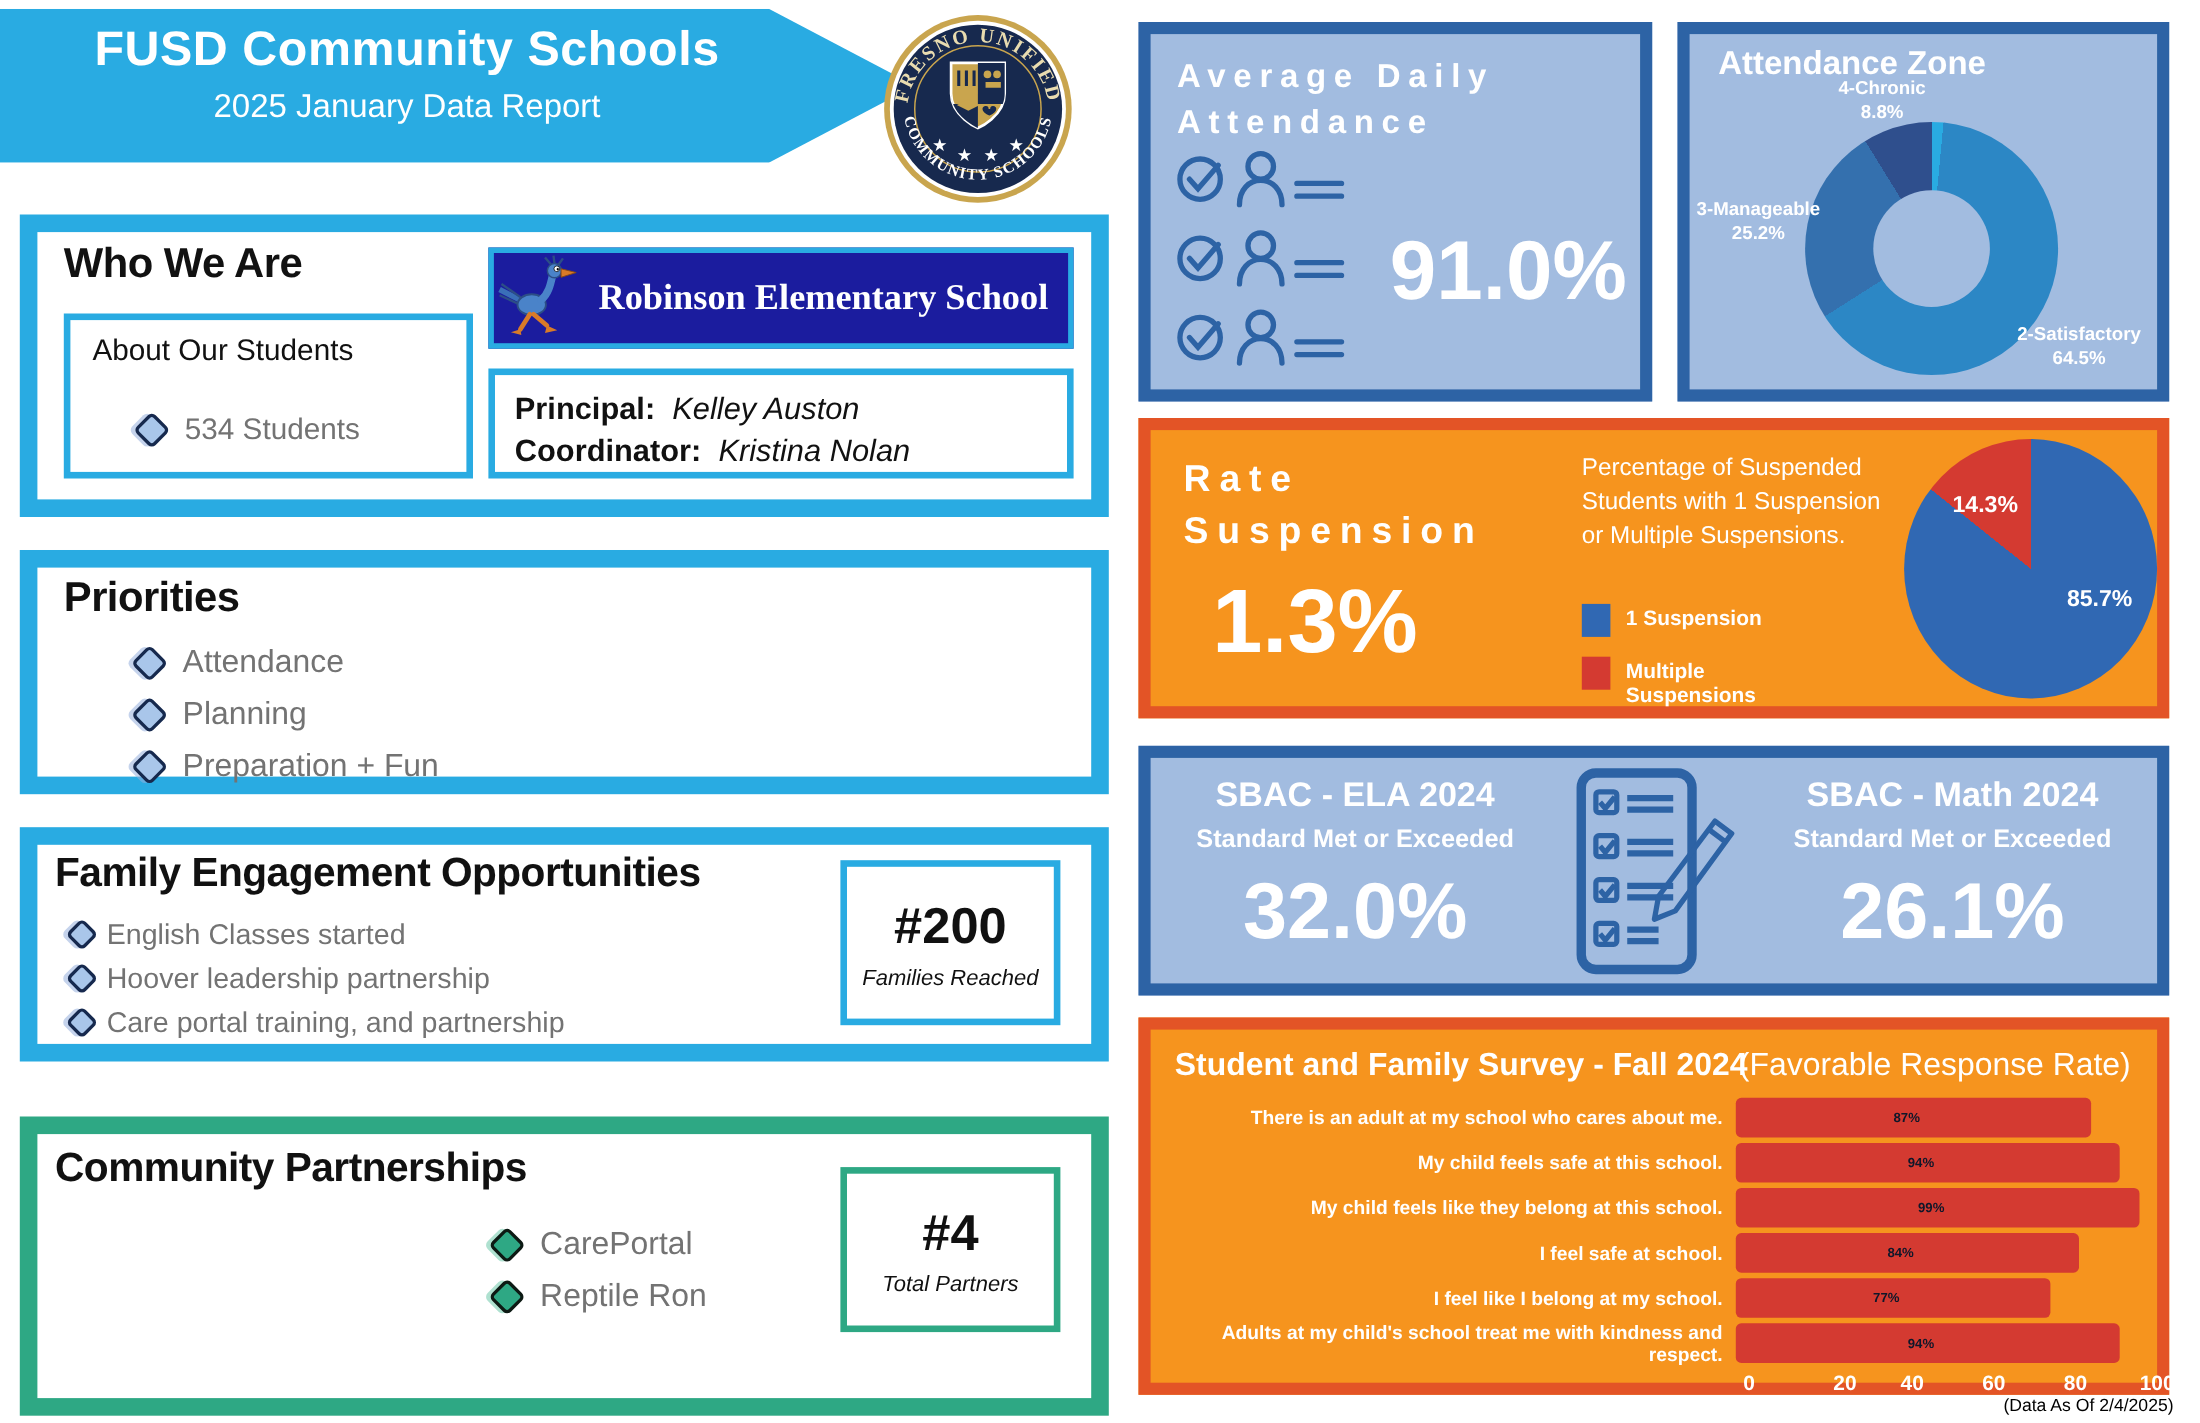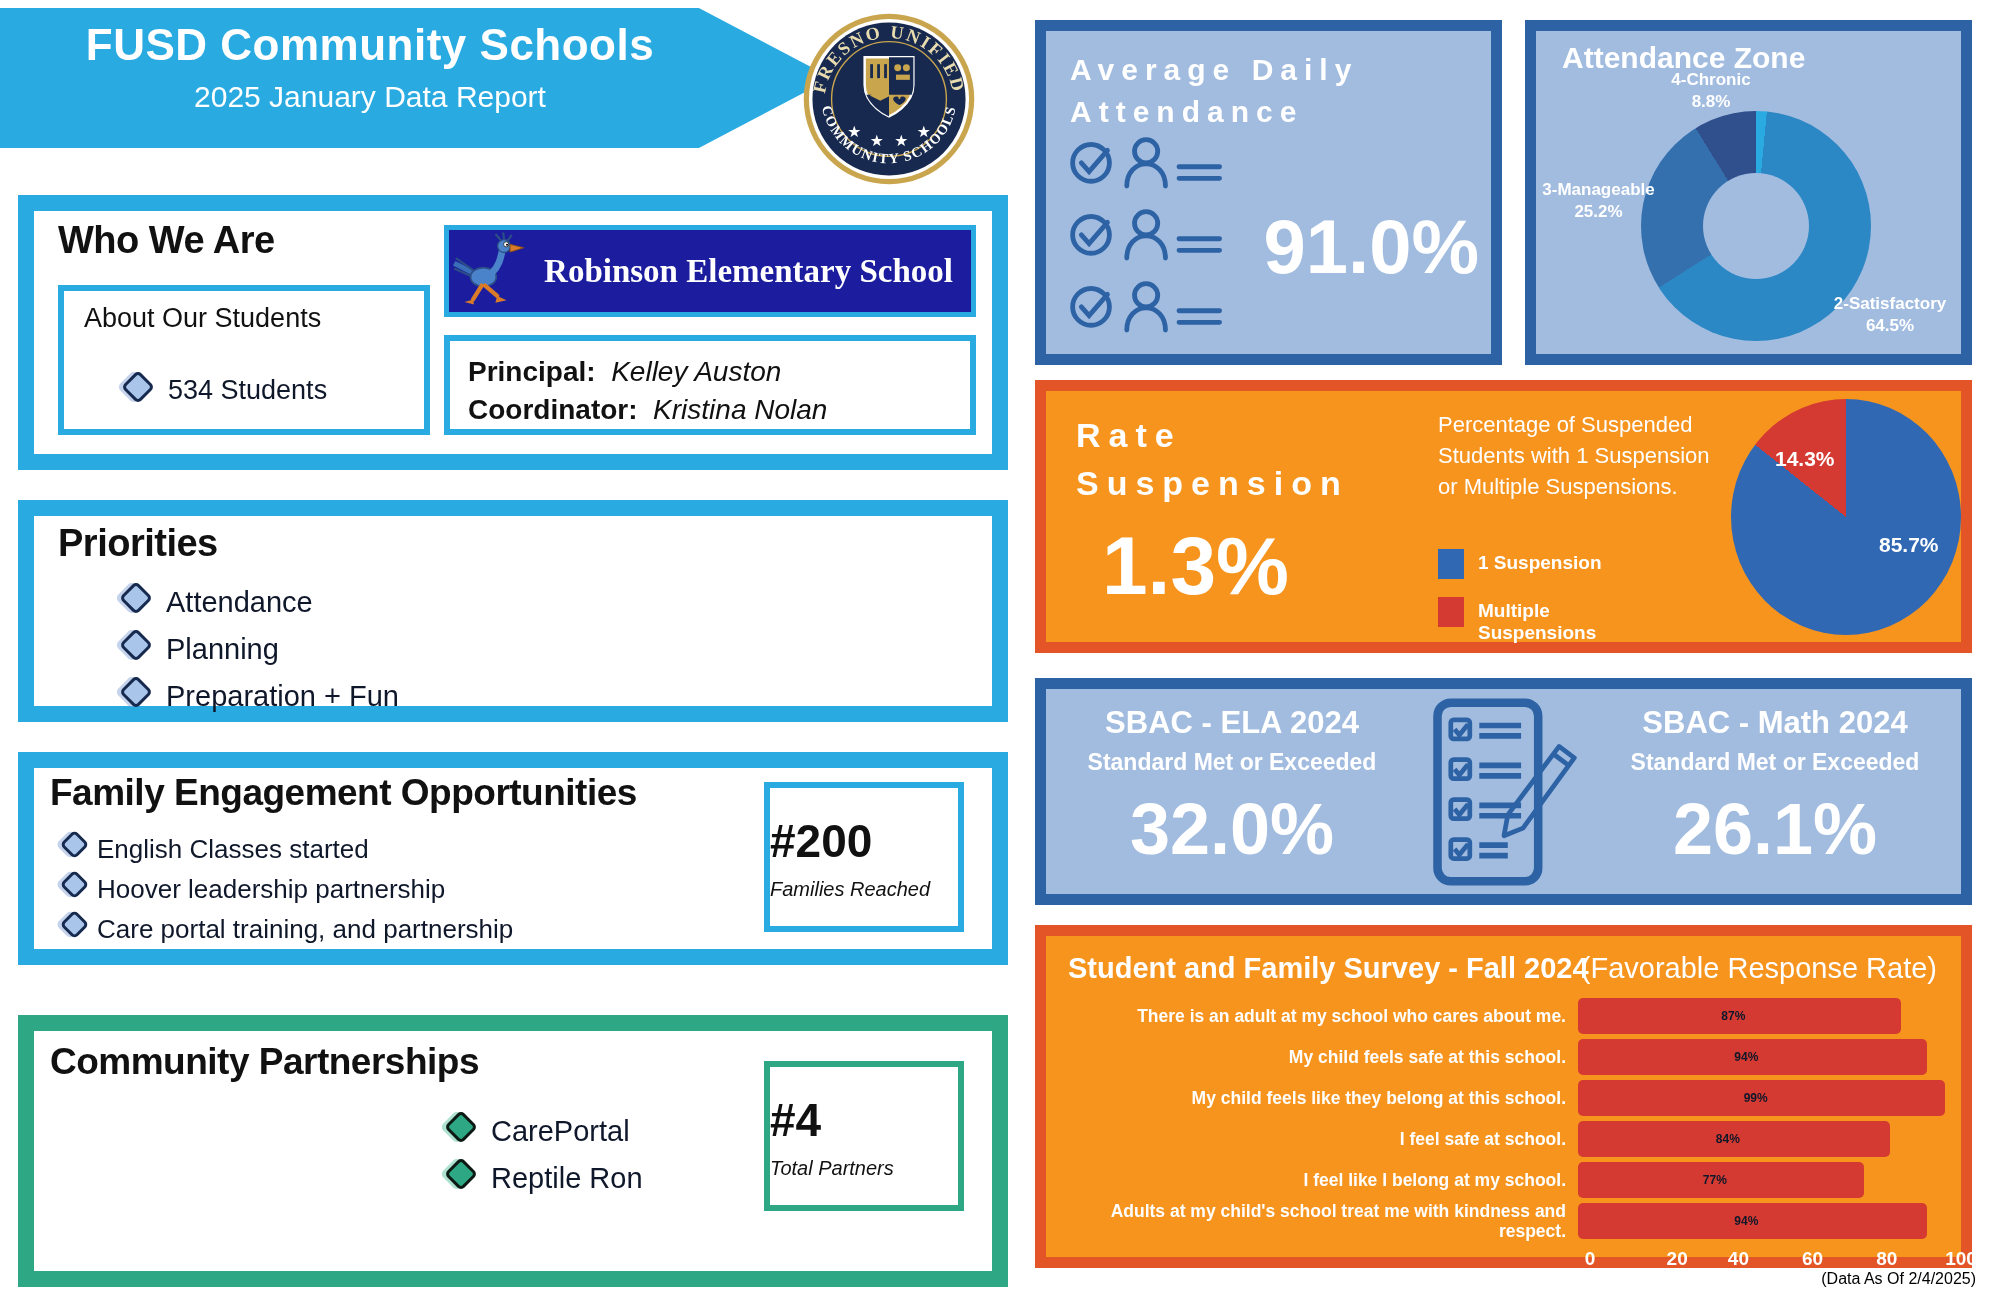--- a/index.html
+++ b/index.html
@@ -19,41 +19,41 @@
   .panel { position:absolute; left:18px; width:990px; background:#fff;
            border:16px solid #29ABE2; }
   .panel.green { border-color:#2EA884; }
   .sec-title { position:absolute; font-size:38px; font-weight:800; color:#111; letter-spacing:-.5px; }
 
   .diamond { width:24px; height:24px; background:#A9C6EA; border:3px solid #16294E;
              border-radius:5px; transform:rotate(45deg); flex:0 0 auto;
              box-shadow:-3px 3px 0 rgba(150,175,220,.55); }
   .diamond.green { background:#2EA884; border-color:#0d1a14; box-shadow:-3px 3px 0 rgba(110,200,170,.55); }
 
-  .bullet-row { display:flex; align-items:flex-start; gap:18px; color:#0f172a; }
+  .bullet-row { display:flex; align-items:center; gap:18px; color:#737373; }
 
   
   .about-box { position:absolute; left:24px; top:74px; width:372px; height:150px; border:6px solid #29ABE2; }
   .about-label { margin:12px 0 0 20px; font-size:27px; color:#111; }
   .students-row { position:absolute; left:62px; top:84px; font-size:27px; }
   .school-banner { position:absolute; left:410px; top:14px; width:532px; height:92px;
     background:#1B1C9E; border:5px solid #29ABE2; display:flex; align-items:center; }
   .school-name { flex:1; text-align:center; font-family:"Liberation Serif", serif;
     font-weight:700; font-size:33px; color:#fff; padding-right:9px; }
   .principal-box { position:absolute; left:410px; top:124px; width:532px; height:100px;
     border:6px solid #29ABE2; padding:12px 18px; font-size:28px; line-height:38px; color:#111; }
   .principal-box b { font-weight:800; }
   .principal-box i { font-style:italic; }
 
   
   .plist { position:absolute; display:flex; flex-direction:column; }
   .plist .bullet-row { margin-bottom:14px; }
 
   .count-box { position:absolute; border:6px solid #29ABE2; background:#fff;
-    display:flex; flex-direction:column; align-items:flex-start; justify-content:center; text-align:center; }
+    display:flex; flex-direction:column; align-items:center; justify-content:center; text-align:center; }
   .count-box.green { border-color:#2EA884; }
   .count-num { font-size:46px; font-weight:800; color:#111; }
   .count-label { font-size:20px; font-style:italic; margin-top:10px; color:#111; }
 
   
   .bluepanel { position:absolute; background:#A2BCE0; border:11px solid #2D63A5; }
   .orangepanel { position:absolute; background:#F6941E; border:11px solid #E35426; }
 
   
   .ada-title { position:absolute; left:24px; top:18px; color:#fff; font-weight:800;

